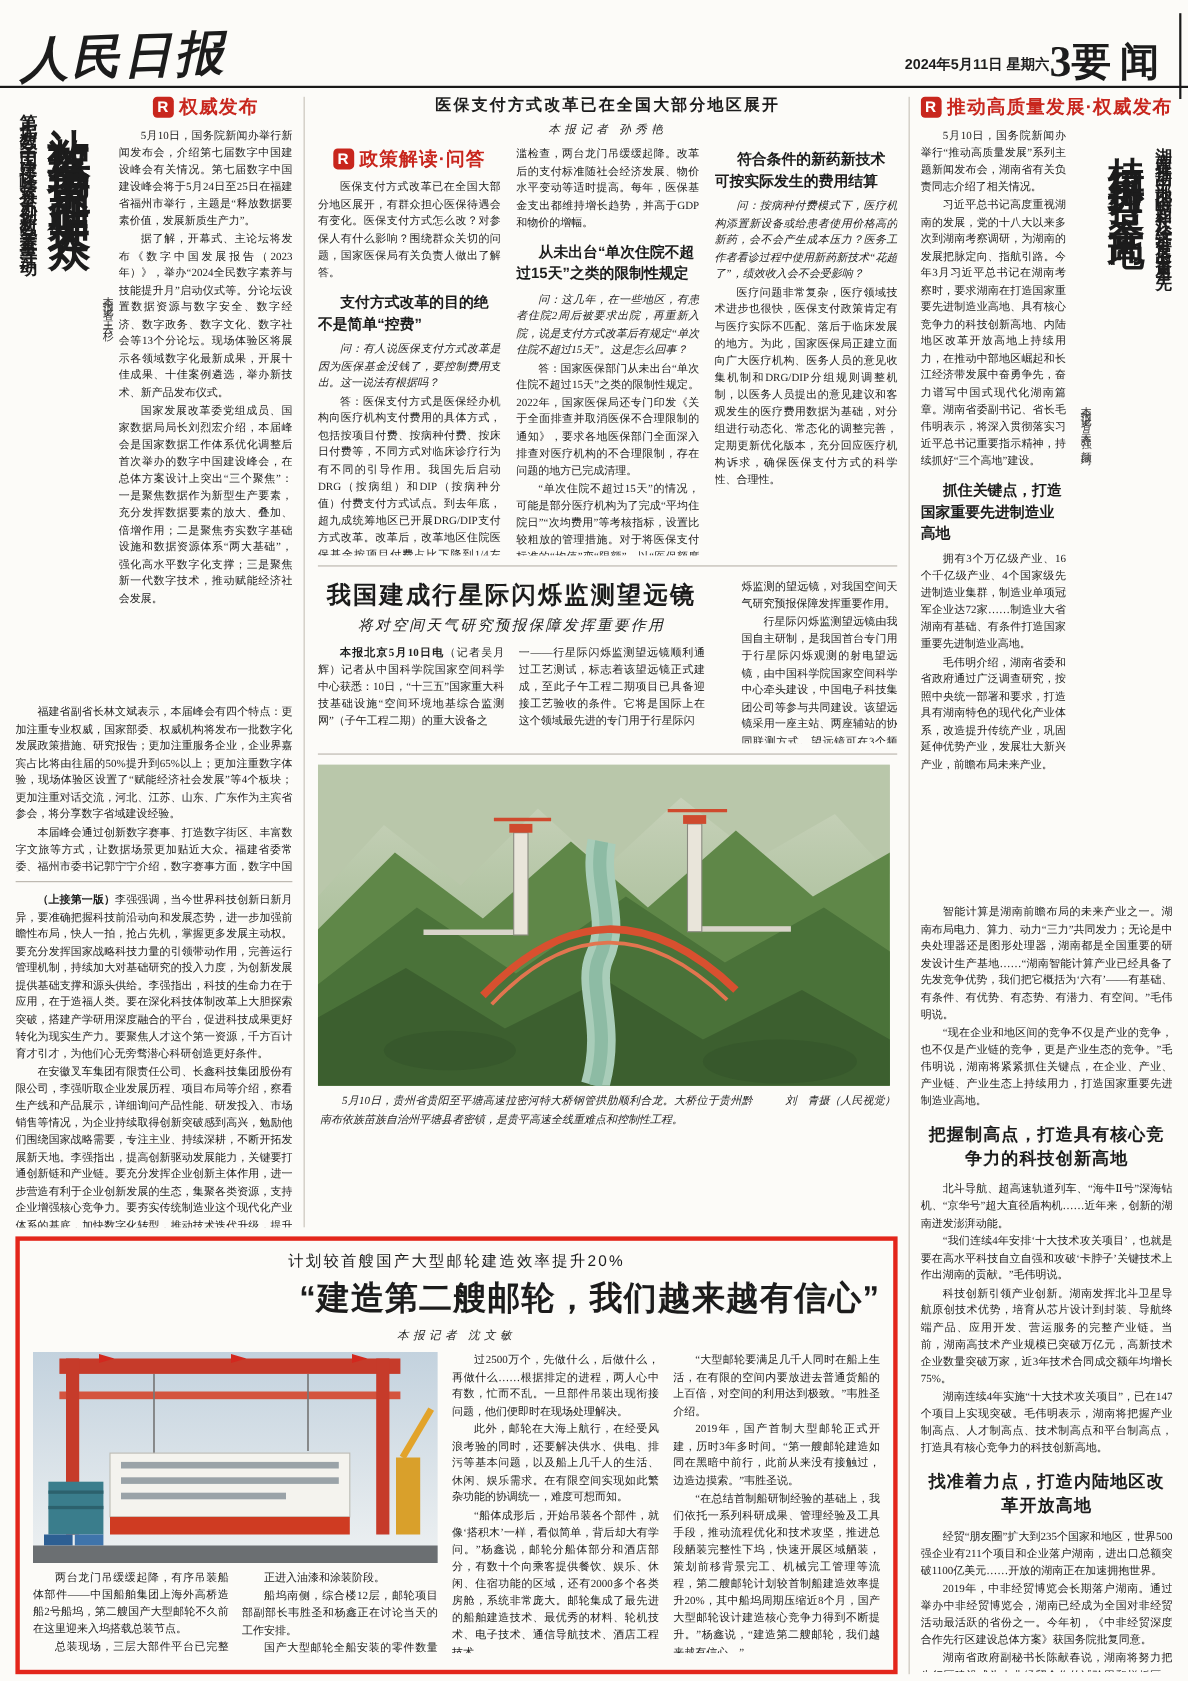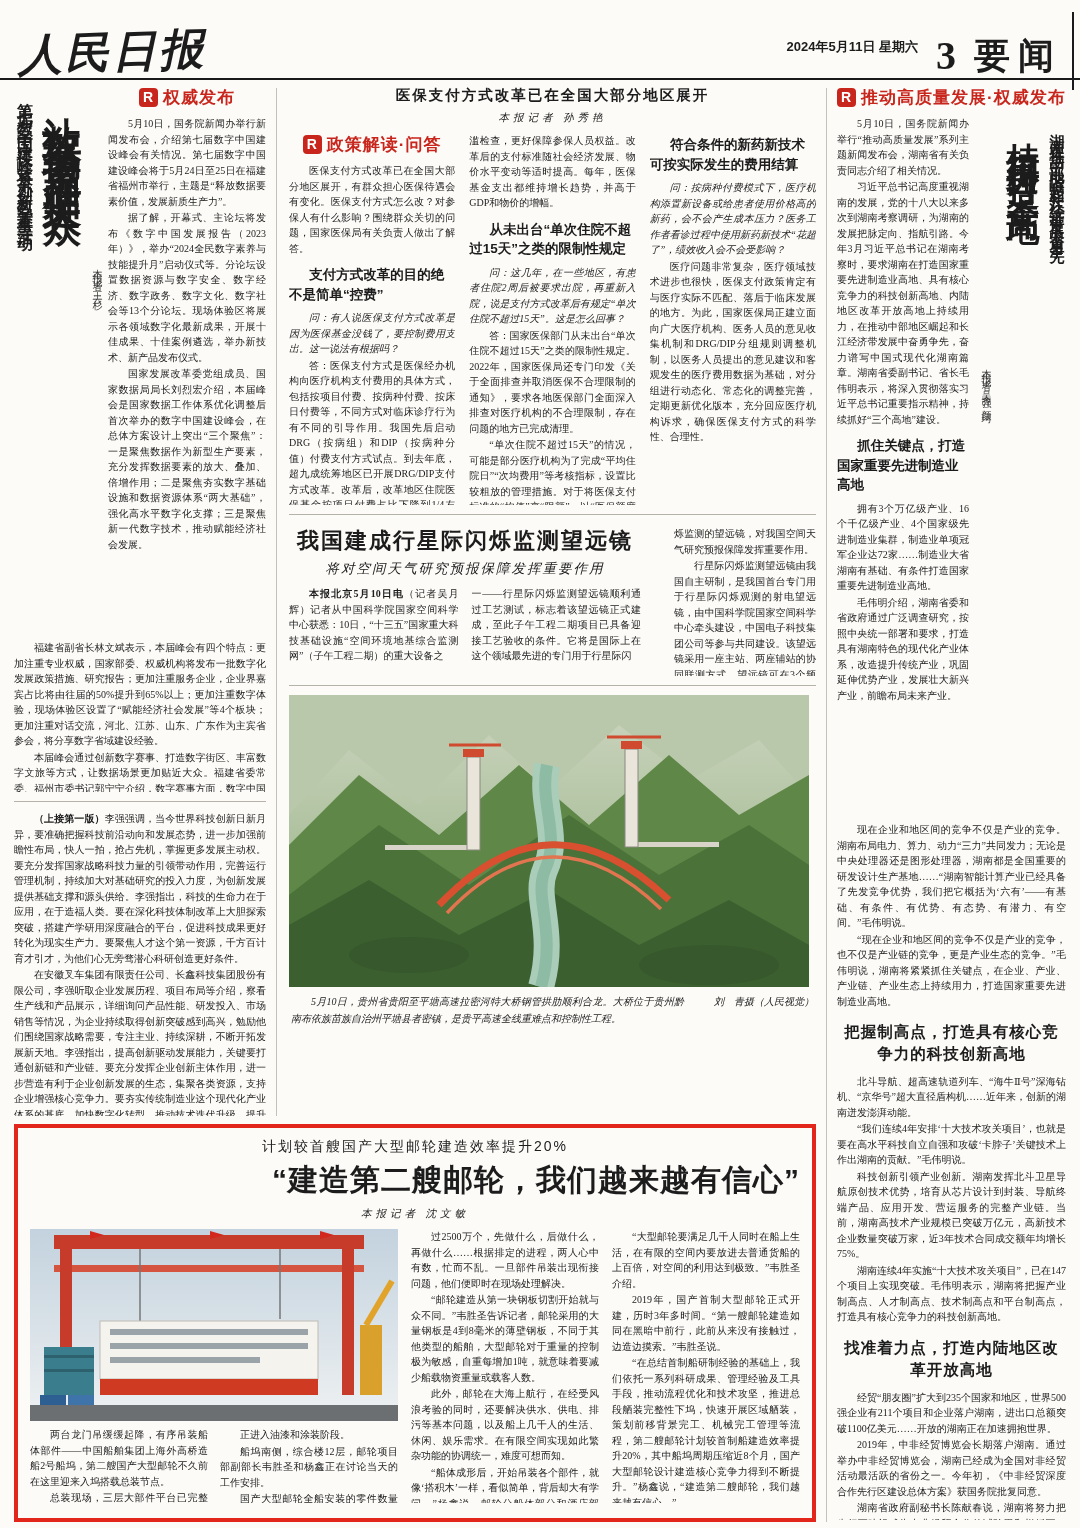--- a/index.html
+++ b/index.html
@@ -7,21 +7,21 @@
   body {
     width:1080px; height:1528px; overflow:hidden;
     background:#fcfbf8; color:#1c1c1c;
     font-family:"Liberation Serif","DejaVu Serif",serif;
   }
   
   header { position:relative; height:80px; padding:10px 18px 4px;
     border-bottom:2px solid #1a1a1a; display:flex; align-items:flex-end; }
   .masthead { font-family:"DejaVu Serif",serif; font-weight:900; font-style:italic;
     font-size:44px; letter-spacing:3px; transform:rotate(-2deg); line-height:1; }
-  .head-right { margin-left:auto; display:flex; gap:18px; }
+  .head-right { margin-left:auto; display:flex; align-items:flex-end; gap:0; }
   .date { font-family:"Liberation Sans","DejaVu Sans",sans-serif; font-weight:700;
     font-size:13px; padding-bottom:6px; }
   .pagenum { font-size:40px; font-weight:700; line-height:.9; }
   .section { font-size:36px; font-weight:900; letter-spacing:8px; line-height:1;
     font-family:"Liberation Serif",serif; }
   .corner-mark { position:absolute; right:6px; top:12px; width:2px; height:78px; background:#1a1a1a; }
   
   main { display:flex; padding:6px 14px 0; }
   .left-wrap { width:802px; }
   .top-row { display:flex; height:1030px; overflow:hidden; }
@@ -155,21 +155,21 @@
                 <span class="r">R</span>
                 <span>政策解读·问答</span>
               </div>
               <p class="para">医保支付方式改革已在全国大部分地区展开，有群众担心医保待遇会有变化。医保支付方式怎么改？对参保人有什么影响？围绕群众关切的问题，国家医保局有关负责人做出了解答。</p>
               <p class="sub">支付方式改革的目的绝不是简单“控费”</p>
               <p class="para q">问：有人说医保支付方式改革是因为医保基金没钱了，要控制费用支出。这一说法有根据吗？</p>
               <p class="para">答：医保支付方式是医保经办机构向医疗机构支付费用的具体方式，包括按项目付费、按病种付费、按床日付费等，不同方式对临床诊疗行为有不同的引导作用。我国先后启动DRG（按病组）和DIP（按病种分值）付费支付方式试点。到去年底，超九成统筹地区已开展DRG/DIP支付方式改革。改革后，改革地区住院医保基金按项目付费占比下降到1/4左右。</p>
 
             </div>
             <div class="med-col">
-              <p class="para" style="text-indent:0">滥检查，更好保障参保人员权益。改革后的支付标准随社会经济发展、物价水平变动等适时提高。每年，医保基金支出都维持增长趋势，并高于GDP和物价的增幅。</p>
+              <p class="para" style="text-indent:0">滥检查，两台龙门吊缓缓起降。改革后的支付标准随社会经济发展、物价水平变动等适时提高。每年，医保基金支出都维持增长趋势，并高于GDP和物价的增幅。</p>
               <p class="sub">从未出台“单次住院不超过15天”之类的限制性规定</p>
               <p class="para q">问：这几年，在一些地区，有患者住院2周后被要求出院，再重新入院，说是支付方式改革后有规定“单次住院不超过15天”。这是怎么回事？</p>
               <p class="para">答：国家医保部门从未出台“单次住院不超过15天”之类的限制性规定。2022年，国家医保局还专门印发《关于全面排查并取消医保不合理限制的通知》，要求各地医保部门全面深入排查对医疗机构的不合理限制，存在问题的地方已完成清理。</p>
               <p class="para">“单次住院不超过15天”的情况，可能是部分医疗机构为了完成“平均住院日”“次均费用”等考核指标，设置比较粗放的管理措施。对于将医保支付标准的“均值”变“限额”、以“医保额度到了”为理由要求患者出院、转院或自费住院等情况，我们坚决反对并欢迎群众举报，将予以严肃处理。</p>
             </div>
             <div class="med-col">
               <p class="sub" style="margin-top:2px">符合条件的新药新技术可按实际发生的费用结算</p>
               <p class="para q">问：按病种付费模式下，医疗机构添置新设备或给患者使用价格高的新药，会不会产生成本压力？医务工作者看诊过程中使用新药新技术“花超了”，绩效收入会不会受影响？</p>
               <p class="para">医疗问题非常复杂，医疗领域技术进步也很快，医保支付政策肯定有与医疗实际不匹配、落后于临床发展的地方。为此，国家医保局正建立面向广大医疗机构、医务人员的意见收集机制和DRG/DIP分组规则调整机制，以医务人员提出的意见建议和客观发生的医疗费用数据为基础，对分组进行动态化、常态化的调整完善，定期更新优化版本，充分回应医疗机构诉求，确保医保支付方式的科学性、合理性。</p>
             </div>
@@ -277,21 +277,20 @@
               </div>
             <div>
                 <p class="para">正进入油漆和涂装阶段。</p>
                 <p class="para">船坞南侧，综合楼12层，邮轮项目部副部长韦胜圣和杨鑫正在讨论当天的工作安排。</p>
                 <p class="para">国产大型邮轮全船安装的零件数量超</p>
               </div>
           </div>
         </div>
         <div class="cruise-col">
             <p class="para">过2500万个，先做什么，后做什么，再做什么……根据排定的进程，两人心中有数，忙而不乱。一旦部件吊装出现衔接问题，他们便即时在现场处理解决。</p>
-            <p class="para">“邮轮建造从第一块钢板切割开始就与众不同。”韦胜圣告诉记者，邮轮采用的大量钢板是4到8毫米的薄壁钢板，不同于其他类型的船舶，大型邮轮对于重量的控制极为敏感，自重每增加1吨，就意味着要减少船载物资重量或载客人数。</p>
             <p class="para">此外，邮轮在大海上航行，在经受风浪考验的同时，还要解决供水、供电、排污等基本问题，以及船上几千人的生活、休闲、娱乐需求。在有限空间实现如此繁杂功能的协调统一，难度可想而知。</p>
             <p class="para">“船体成形后，开始吊装各个部件，就像‘搭积木’一样，看似简单，背后却大有学问。”杨鑫说，邮轮分船体部分和酒店部分，有数十个向乘客提供餐饮、娱乐、休闲、住宿功能的区域，还有2000多个各类房舱，系统非常庞大。邮轮集成了最先进的船舶建造技术、最优秀的材料、轮机技术、电子技术、通信导航技术、酒店工程技术。</p>
           </div>
         <div class="cruise-col">
           <div>
               <p class="para">“大型邮轮要满足几千人同时在船上生活，在有限的空间内要放进去普通货船的上百倍，对空间的利用达到极致。”韦胜圣介绍。</p>
               <p class="para">2019年，国产首制大型邮轮正式开建，历时3年多时间。“第一艘邮轮建造如同在黑暗中前行，此前从来没有接触过，边造边摸索。”韦胜圣说。</p>
               <p class="para">“在总结首制船研制经验的基础上，我们依托一系列科研成果、管理经验及工具手段，推动流程优化和技术攻坚，推进总段舾装完整性下坞，快速开展区域舾装，策划前移背景完工、机械完工管理等流程，第二艘邮轮计划较首制船建造效率提升20%，其中船坞周期压缩近8个月，国产大型邮轮设计建造核心竞争力得到不断提升。”杨鑫说，“建造第二艘邮轮，我们越来越有信心。”</p>
             </div>
 
@@ -318,21 +317,21 @@
             <p class="para">拥有3个万亿级产业、16个千亿级产业、4个国家级先进制造业集群，制造业单项冠军企业达72家……制造业大省湖南有基础、有条件打造国家重要先进制造业高地。</p>
             <p class="para">毛伟明介绍，湖南省委和省政府通过广泛调查研究，按照中央统一部署和要求，打造具有湖南特色的现代化产业体系，改造提升传统产业，巩固延伸优势产业，发展壮大新兴产业，前瞻布局未来产业。</p>
           </div>
       </div>
       <div class="vert v-byline-hn">本报记者 吴齐强 颜珂</div>
       <h1 class="vert v-title-hn">持续用力打造『三个高地』</h1>
       <div class="vert v-kicker-hn">湖南在推动中部地区崛起和长江经济带发展中奋勇争先</div>
     </div>
     <div class="hn-wide">
       <div>
-          <p class="para">现在企业和地区间的竞争不仅是产业的竞争。湖南布局电力、算力、动力“三力”共同发力；无论是中央处理器还是图形处理器，湖南都是全国重要的研发设计生产基地……“湖南智能计算产业已经具备了先发竞争优势，我们把它概括为‘六有’——有基础、有条件、有优势、有态势、有潜力、有空间。”毛伟明说。</p>
+          <p class="para">智能计算是湖南前瞻布局的未来产业之一。湖南布局电力、算力、动力“三力”共同发力；无论是中央处理器还是图形处理器，湖南都是全国重要的研发设计生产基地……“湖南智能计算产业已经具备了先发竞争优势，我们把它概括为‘六有’——有基础、有条件、有优势、有态势、有潜力、有空间。”毛伟明说。</p>
           <p class="para">“现在企业和地区间的竞争不仅是产业的竞争，也不仅是产业链的竞争，更是产业生态的竞争。”毛伟明说，湖南将紧紧抓住关键点，在企业、产业、产业链、产业生态上持续用力，打造国家重要先进制造业高地。</p>
         </div>
       <p class="sub sub-center">把握制高点，打造具有核心竞争力的科技创新高地</p>
       <div>
           <p class="para">北斗导航、超高速轨道列车、“海牛Ⅱ号”深海钻机、“京华号”超大直径盾构机……近年来，创新的湖南迸发澎湃动能。</p>
           <p class="para">“我们连续4年安排‘十大技术攻关项目’，也就是要在高水平科技自立自强和攻破‘卡脖子’关键技术上作出湖南的贡献。”毛伟明说。</p>
           <p class="para">科技创新引领产业创新。湖南发挥北斗卫星导航原创技术优势，培育从芯片设计到封装、导航终端产品、应用开发、营运服务的完整产业链。当前，湖南高技术产业规模已突破万亿元，高新技术企业数量突破万家，近3年技术合同成交额年均增长75%。</p>
           <p class="para">湖南连续4年实施“十大技术攻关项目”，已在147个项目上实现突破。毛伟明表示，湖南将把握产业制高点、人才制高点、技术制高点和平台制高点，打造具有核心竞争力的科技创新高地。</p>
         </div>
       <p class="sub sub-center">找准着力点，打造内陆地区改革开放高地</p>

